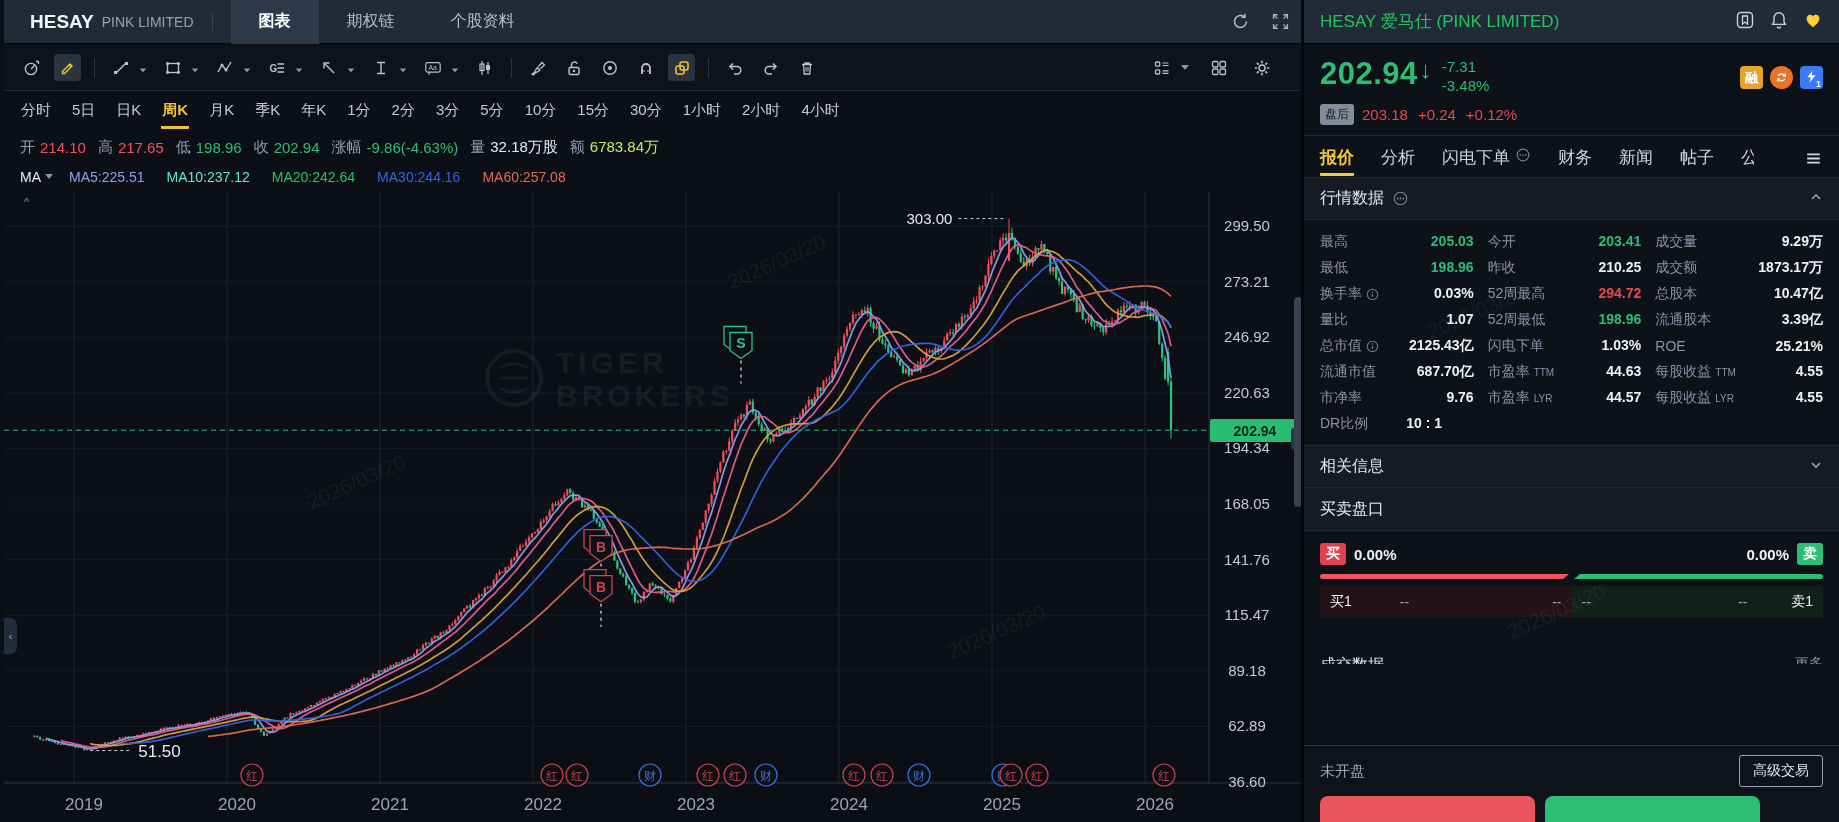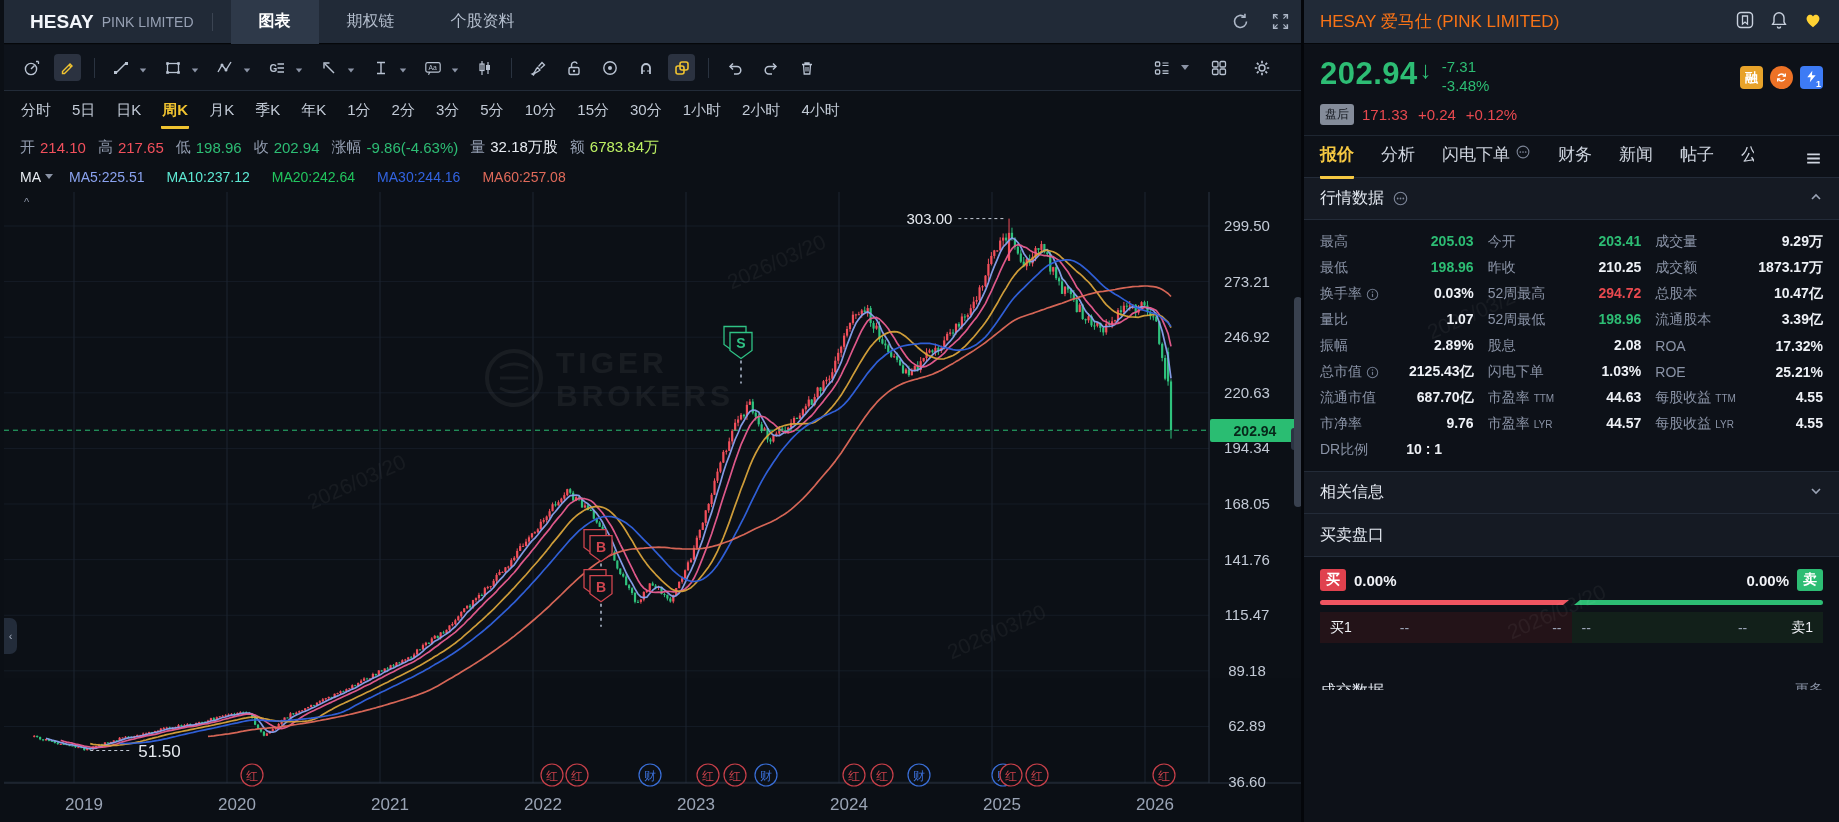--- a/index.html
+++ b/index.html
@@ -53,21 +53,21 @@
   .left-edge-tab { position:absolute; left:0; top:216px; width:13px; height:36px; background:#232c3a;
     border-radius:0 7px 7px 0; color:#a7b0c0; font-size:11px; display:flex; align-items:center; justify-content:center; }
   .chart-scrollbar { position:absolute; left:1290px; top:105px; width:8px; height:210px; background:#39414f; border-radius:4px; }
 
   .wm-diag { position:absolute; color:#ffffff; opacity:0.045; font-size:21px; transform:rotate(-24deg); pointer-events:none; }
 
   
   .divider-v { position:absolute; left:1301px; top:0; width:3px; height:822px; background:#04060a; }
   .side-panel { position:absolute; left:1304px; top:0; width:535px; height:822px; background:#0d1118; }
   .p-header { height:44px; background:#212a37; display:flex; align-items:center; padding:0 16px; border-bottom:1px solid #05070a; }
-  .p-title { font-size:17px; color:#f97316; }
+  .p-title { font-size:17px; color:#22c55e; }
   .p-hicons { margin-left:auto; display:flex; align-items:center; gap:14px; color:#c9d1de; }
   .p-hicons svg { width:20px; height:20px; }
 
   .price-block { padding:12px 16px 10px 16px; position:relative; }
   .big-price-row { display:flex; align-items:flex-start; }
   .big-price { font-size:31px; font-weight:bold; color:#2dbd74; letter-spacing:0.5px; }
   .dir-arrow { font-size:24px; font-weight:bold; color:#2dbd74; margin-left:2px; }
   .chg-col { margin-left:10px; margin-top:1px; font-size:15px; color:#2dbd74; line-height:19px; }
   .mini-badges { position:absolute; right:16px; top:22px; display:flex; gap:7px; }
   .mb { width:23px; height:23px; border-radius:4px; display:flex; align-items:center; justify-content:center;
@@ -75,21 +75,21 @@
   .mb svg { width:15px; height:15px; }
   .mb.rong { background:#e8a32a; }
   .mb.swap { background:#ed7226; border-radius:50%; }
   .mb.bolt { background:#3d7bf5; position:relative; }
   .mb.bolt i { position:absolute; right:2px; bottom:0; font-style:normal; font-size:9px; }
   .ah-row { margin-top:9px; display:flex; align-items:center; font-size:15px; color:#e8494f; }
   .ah-chip { background:#848c9a; color:#14181f; font-size:12px; padding:2px 5px; border-radius:3px; margin-right:8px; }
   .ah-row .v { margin-right:10px; }
 
   .p-tabs { display:flex; align-items:center; padding:8px 16px 0 16px; border-top:1px solid #1e2631; height:42px; position:relative; }
-  .ptab { font-size:17px; color:#cfd5df; margin-right:27px; padding-bottom:10px; border-bottom:3px solid transparent; display:flex; align-items:center; gap:5px; white-space:nowrap; }
+  .ptab { font-size:17px; color:#cfd5df; margin-right:27px; padding-bottom:4px; border-bottom:3px solid transparent; display:flex; align-items:center; gap:5px; white-space:nowrap; }
   .ptab.active { color:#f5c842; font-weight:bold; border-bottom-color:#f5c842; border-radius:1px; }
   .ptab .more-ic { color:#7d8698; } .ptab .more-ic svg { width:16px; height:16px; }
   .ptab.clipped { width:13px; overflow:hidden; margin-right:6px; }
   .p-menu { margin-left:auto; color:#cfd5df; } .p-menu svg { width:19px; height:19px; }
 
   .sect { background:#151a23; border-top:1px solid #232b38; border-bottom:1px solid #232b38;
     height:43px; display:flex; align-items:center; padding:0 16px; font-size:16px; color:#e3e8f0; }
   .sect .more-ic { color:#7d8698; margin-left:8px; display:flex; } .sect .more-ic svg { width:17px; height:17px; }
   .sect .chev { margin-left:auto; color:#9aa3b5; } .sect .chev svg { width:14px; height:14px; }
 
@@ -1309,21 +1309,21 @@
           </span>
         <span class="mb bolt">
             <span><svg viewBox="0 0 18 18">
                 <polygon points="10,2 4,10 8,10 7,16 14,7.5 9.5,7.5" fill="#fff"></polygon>
               </svg></span>
             <i>1</i>
           </span>
       </div>
       <div class="ah-row">
         <span class="ah-chip">盘后</span>
-        <span class="v">171.33</span>
+        <span class="v">203.18</span>
         <span class="v">+0.24</span>
         <span class="v">+0.12%</span>
       </div>
     </div>
 
     <div class="p-tabs" id="p-tabs">
         <span class="ptab active">报价</span>
         <span class="ptab">分析</span>
         <span class="ptab">闪电下单<span class="more-ic"><svg viewBox="0 0 18 18">
               <circle cx="9" cy="9" r="6.6" fill="none" stroke="currentColor" stroke-width="1.2"></circle>
@@ -1409,34 +1409,20 @@
             <span class="ql">量比</span>
             <span class="qv ">1.07</span>
           </div>
           <div class="qcell">
             <span class="ql">52周最低</span>
             <span class="qv g">198.96</span>
           </div>
           <div class="qcell">
             <span class="ql">流通股本</span>
             <span class="qv ">3.39亿</span>
-          </div>
-        </div>
-        <div class="qrow">
-          <div class="qcell">
-            <span class="ql">振幅</span>
-            <span class="qv ">2.89%</span>
-          </div>
-          <div class="qcell">
-            <span class="ql">股息</span>
-            <span class="qv ">2.08</span>
-          </div>
-          <div class="qcell">
-            <span class="ql">ROA</span>
-            <span class="qv ">17.32%</span>
           </div>
         </div>
         <div class="qrow">
           <div class="qcell">
             <span class="ql">总市值<span class="info-ic">
                 <svg viewBox="0 0 14 14">
                   <circle cx="7" cy="7" r="5.6" fill="none" stroke="currentColor" stroke-width="1.1"></circle>
                   <path d="M7 6.3 v3.3" stroke="currentColor" stroke-width="1.3"></path>
                   <circle cx="7" cy="4.2" r=".8" fill="currentColor"></circle>
                 </svg>
@@ -1523,17 +1509,27 @@
           <span class="nm">卖1</span>
         </div>
       </div>
     </div>
 
     <div class="clipped-row">
       <span>成交数据</span>
       <span class="mr">更多</span>
     </div>
 
+    <div class="p-footer">
+      <div class="pf-row">
+        <span class="pf-status">未开盘</span>
+        <button class="adv-btn">高级交易</button>
+      </div>
+      <div class="pf-btns">
+        <button class="pf-btn b"></button>
+        <button class="pf-btn s"></button>
+      </div>
+    </div>
 
     <div class="wm-diag" style="left:120px; top:300px;">2026/03/20</div>
     <div class="wm-diag" style="left:200px; top:600px;">2026/03/20</div>
   </div>
 </div>
 
 </body></html>

